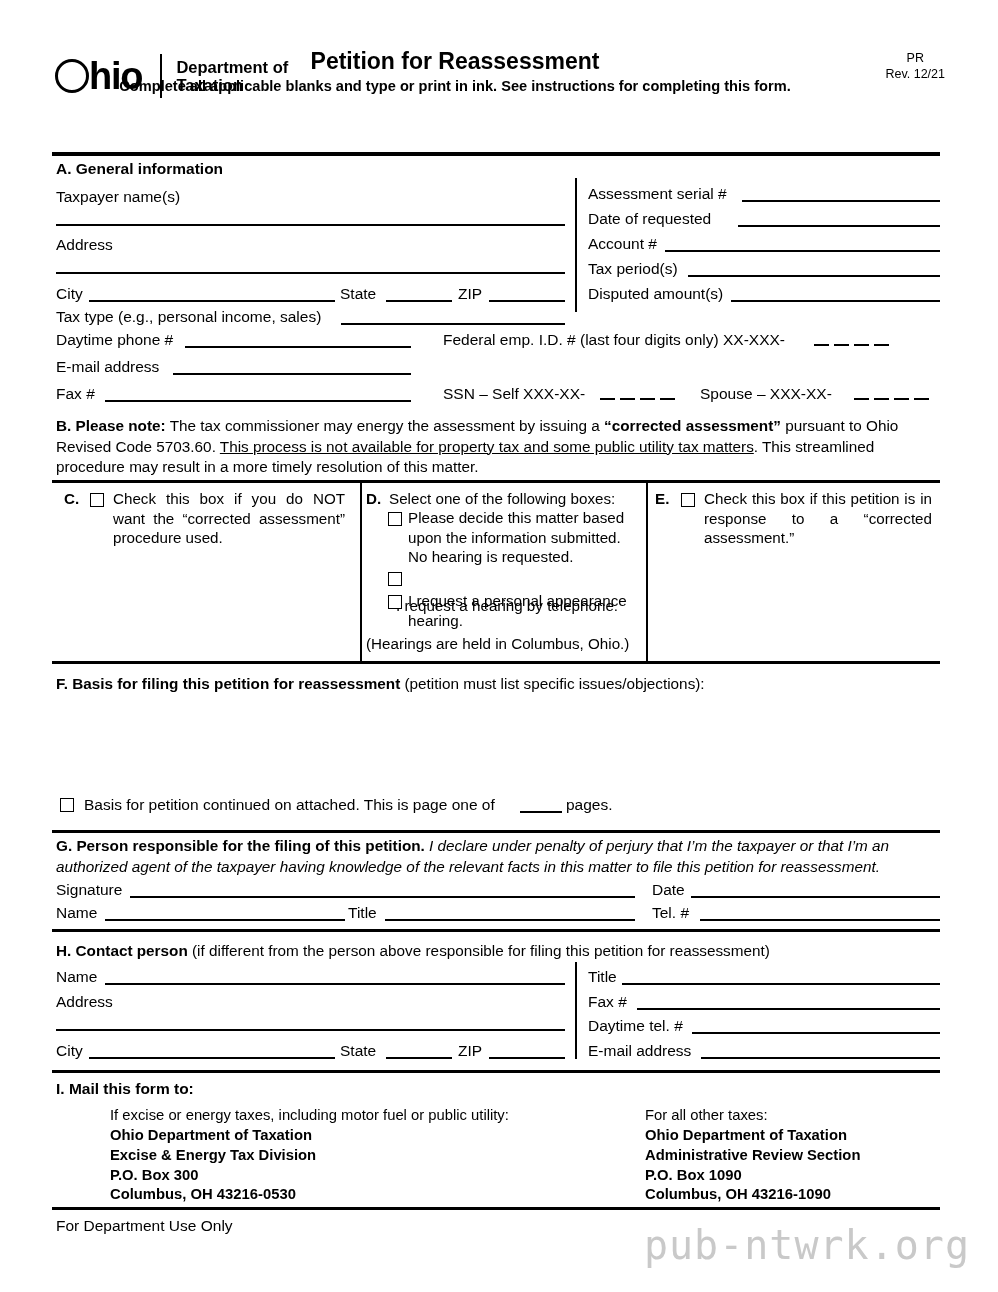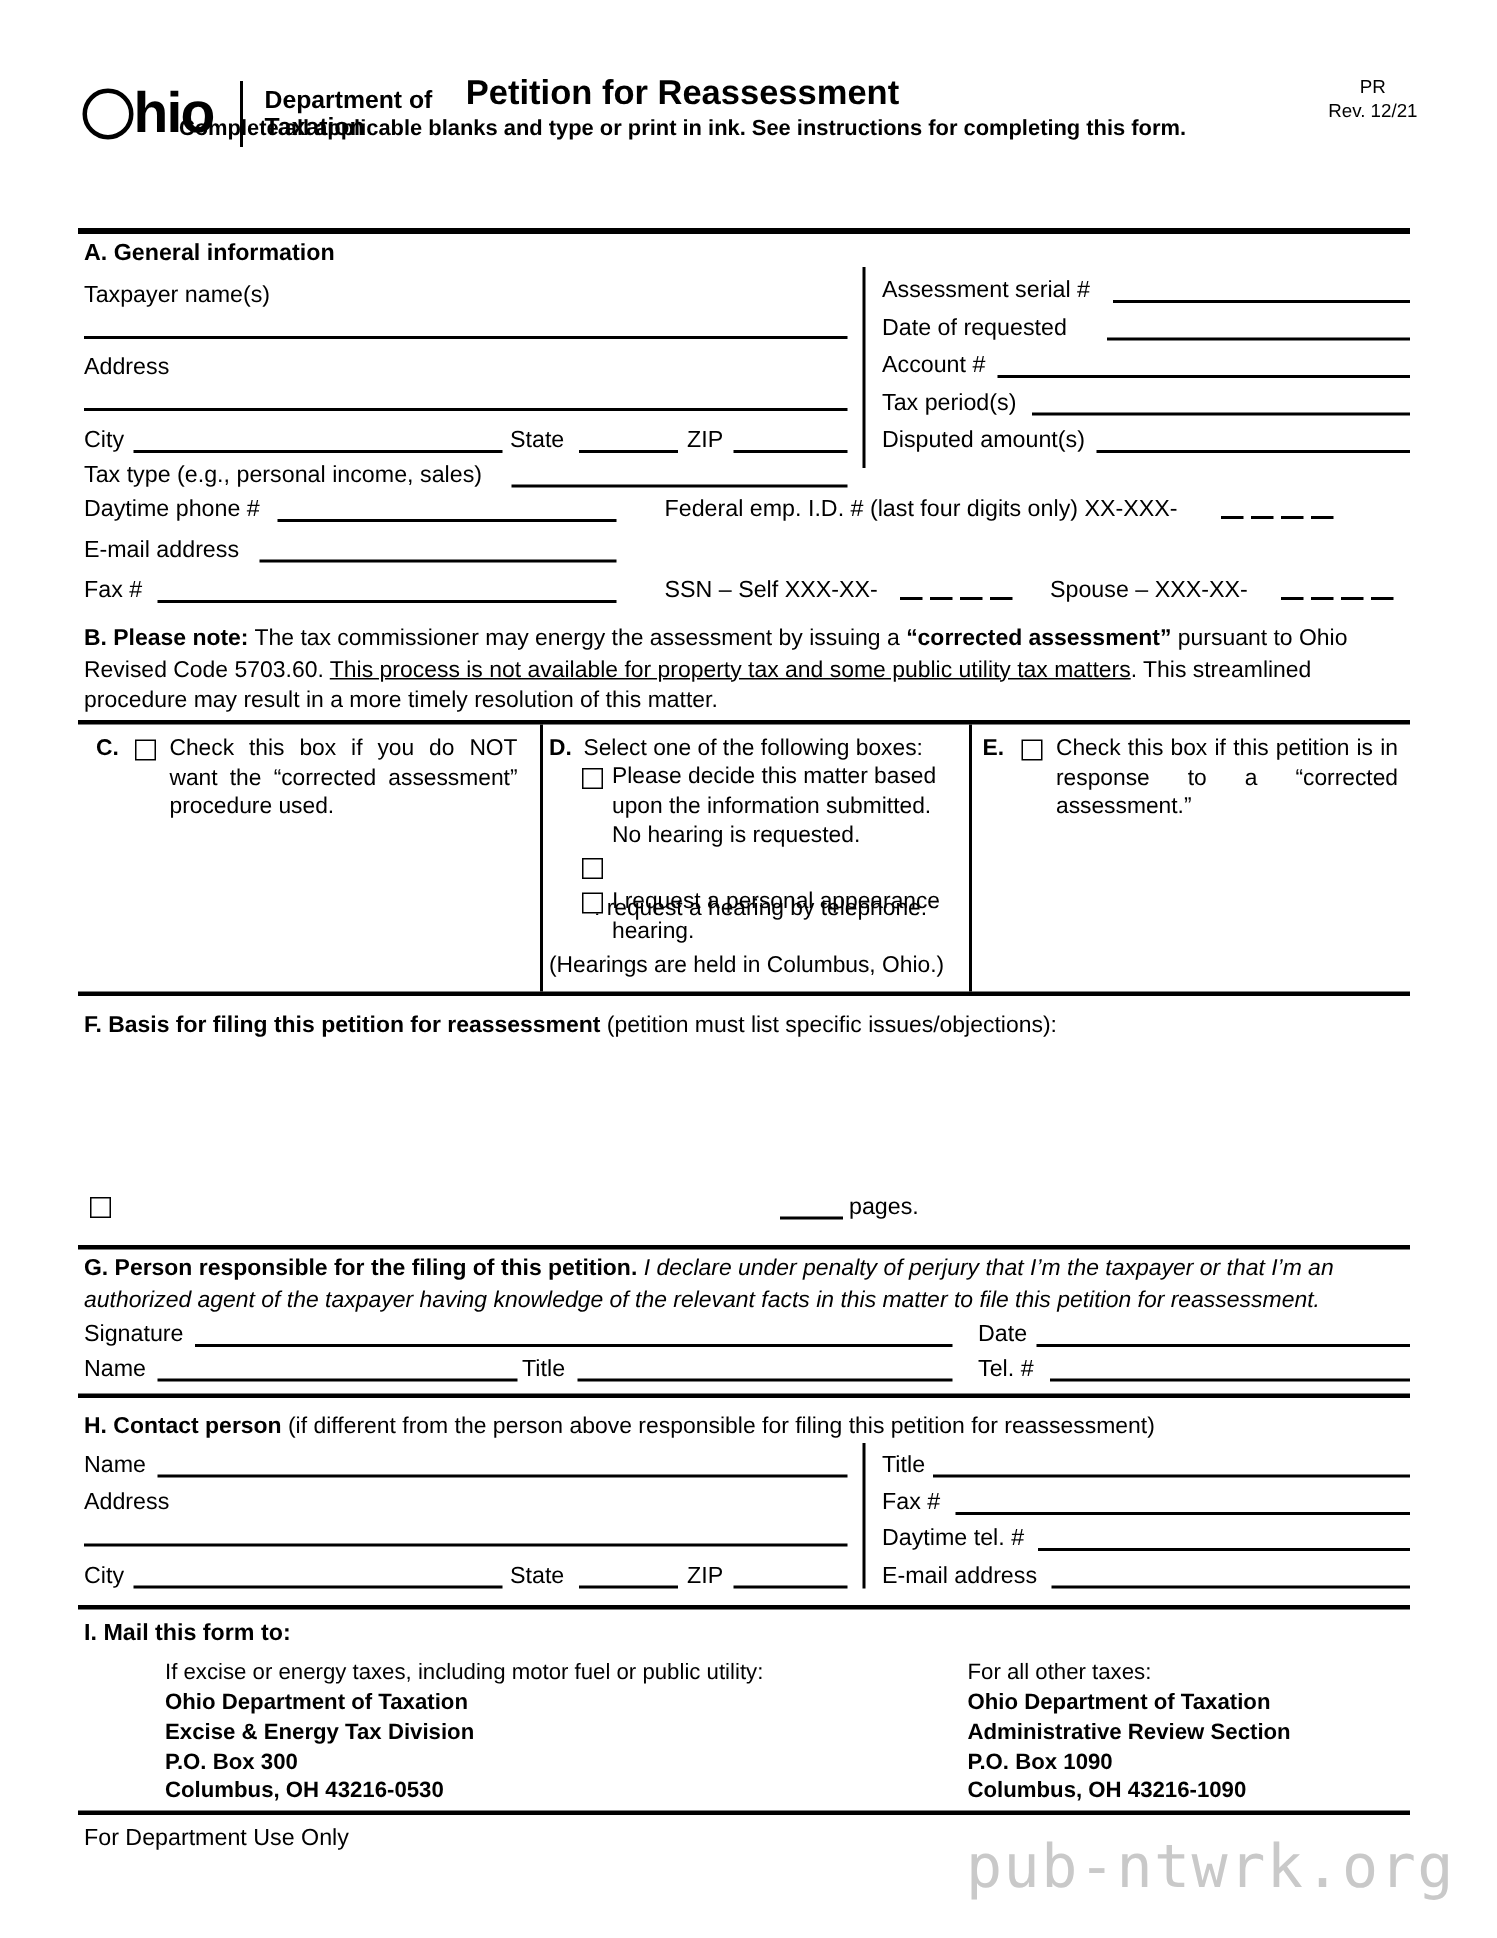--- a/index.html
+++ b/index.html
@@ -305,20 +305,21 @@
   <div class="cbox" style="left:681px; top:493px;"></div>
   <div class="cde-col just" style="left:704px; top:489px; width:228px;">Check this box if this petition is in response to a “corrected assessment.”</div>
 
   <div class="para" style="left:56px; top:674px; width:886px;">
     <b>F. Basis for filing this petition for reassessment</b><span> (petition must list specific issues/objections):</span>
   </div>
 
   <div style="position:absolute; left:56px; top:700px; width:886px; height:90px;"></div>
 
   <div class="cbox" style="left:60px; top:798px;"></div>
+  <div class="t" style="left:84px; top:795px;">Basis for petition continued on attached. This is page one of</div>
   <div class="fill" style="left:520px; top:811px; width:42px;"></div>
   <div class="t" style="left:566px; top:795px;">pages.</div>
 
   <div class="rule-thick" style="top:830px; height:3.4px;"></div>
 
   <div class="para" style="left:56px; top:836px; width:886px;">
     <b>G. Person responsible for the filing of this petition.</b><i> I declare under penalty of perjury that I’m the taxpayer or that I’m an authorized agent of the taxpayer having knowledge of the relevant facts in this matter to file this petition for reassessment.</i>
   </div>
 
   <div class="t" style="left:56px; top:880px;">Signature</div>

